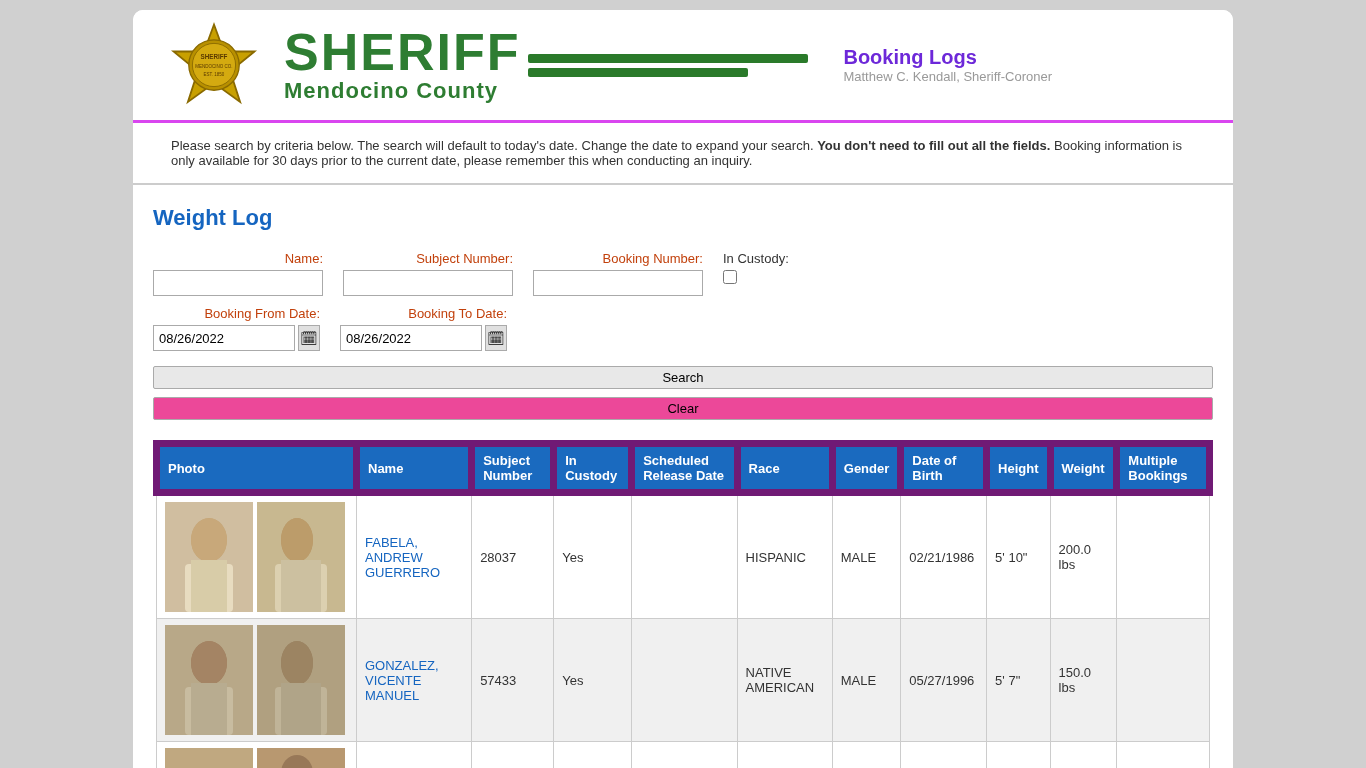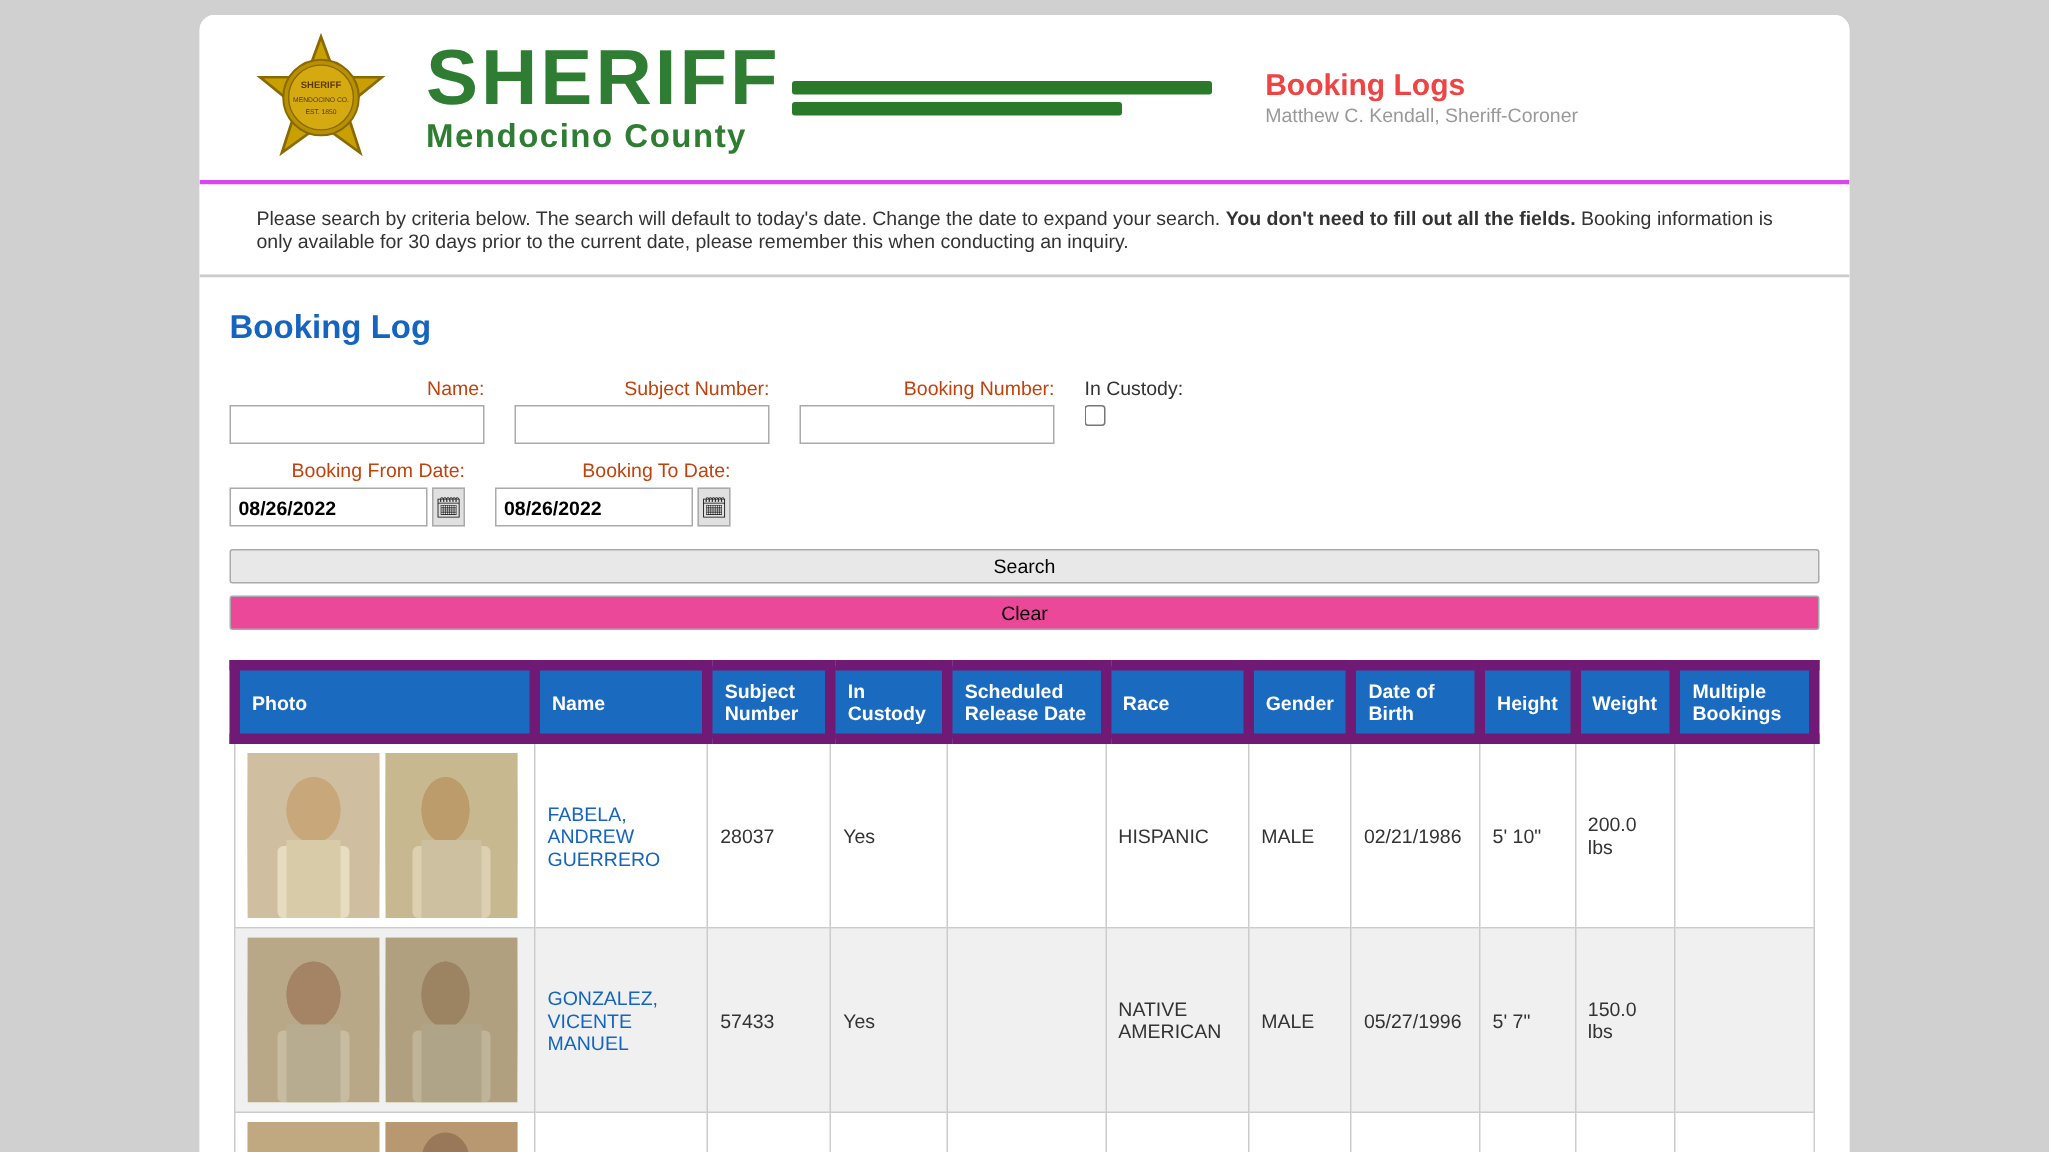--- a/index.html
+++ b/index.html
@@ -41,21 +41,21 @@
       font-weight: bold;
       color: #2e7d32;
       letter-spacing: 1px;
     }
     .booking-logs-block {
       margin-left: 10px;
     }
     .booking-logs-title {
       font-size: 20px;
       font-weight: bold;
-      color: #ef4444;
+      color: #6d28d9;
     }
     .booking-logs-subtitle {
       font-size: 13px;
       color: #999;
     }
     .info-section {
       background-color: #fff;
       padding: 15px 38px;
       font-size: 13px;
       color: #333;
@@ -89,26 +89,25 @@
     }
     .name-input { width: 170px; }
     .subject-input { width: 170px; }
     .booking-input { width: 170px; }
     .date-wrapper {
       display: flex;
       align-items: center;
       gap: 3px;
     }
     .date-input {
-      width: 132px;
+      width: 142px;
       border: 1px solid #aaa;
       padding: 3px 5px;
       font-size: 13px;
       height: 26px;
-      font-weight: bold;
     }
     .calendar-btn {
       width: 22px;
       height: 26px;
       background: #e0e0e0;
       border: 1px solid #aaa;
       cursor: pointer;
       display: flex;
       align-items: center;
       justify-content: center;
@@ -299,21 +298,21 @@
       </div>
     </div>
 
     <div class="info-section">
       <span>Please search by criteria below. The search will default to today's date. Change the date to expand your search.</span>
       <strong>You don't need to fill out all the fields.</strong>
       <span>Booking information is only available for 30 days prior to the current date, please remember this when conducting an inquiry.</span>
     </div>
 
     <div class="content-section">
-      <div class="booking-log-title">Booking Log</div>
+      <div class="booking-log-title">Weight Log</div>
 
       <div class="form-row-1">
         <div class="form-field">
           <label>Name:</label>
           <input type="text" class="name-input" style="">
         </div>
         <div class="form-field">
           <label>Subject Number:</label>
           <input type="text" class="subject-input" style="">
         </div>

